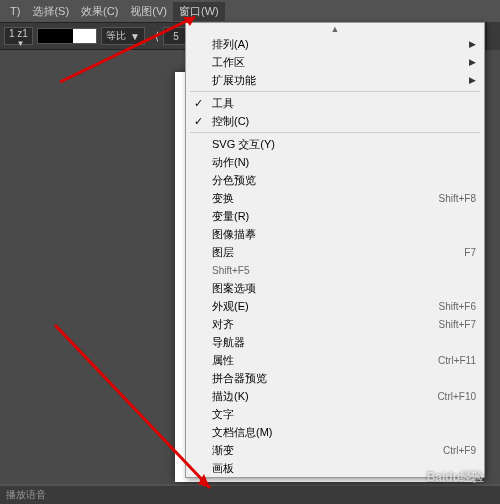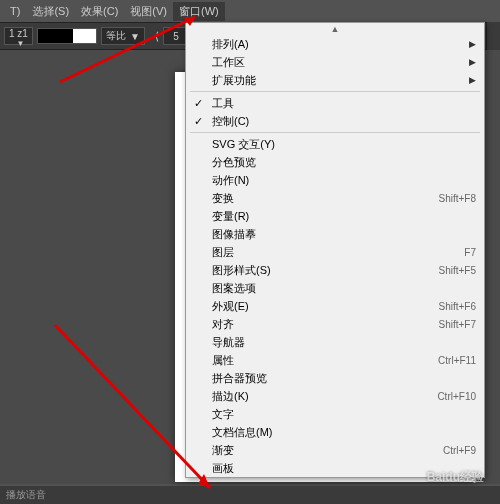--- a/index.html
+++ b/index.html
@@ -93,41 +93,40 @@
       </div>
       <div class="menu-row">
         <span class="check">✓</span>
         <span class="label">控制(C)</span>
       </div>
       <div class="separator"></div>
       <div class="menu-row">
         <span class="label">SVG 交互(Y)</span>
       </div>
       <div class="menu-row">
-        <span class="label">分色预览</span>
+        <span class="label">动作(N)</span>
       </div>
       <div class="menu-row">
-        <span class="label">动作(N)</span>
+        <span class="label">分色预览</span>
       </div>
       <div class="menu-row">
         <span class="label">变换</span>
         <span class="shortcut">Shift+F8</span>
       </div>
       <div class="menu-row">
         <span class="label">变量(R)</span>
       </div>
       <div class="menu-row">
         <span class="label">图像描摹</span>
       </div>
       <div class="menu-row">
         <span class="label">图层</span>
         <span class="shortcut">F7</span>
       </div>
       <div class="menu-row">
-        <span class="label">图形样式(S)</span>
         <span class="shortcut">Shift+F5</span>
       </div>
       <div class="menu-row">
         <span class="label">图案选项</span>
       </div>
       <div class="menu-row">
         <span class="label">外观(E)</span>
         <span class="shortcut">Shift+F6</span>
       </div>
       <div class="menu-row">

